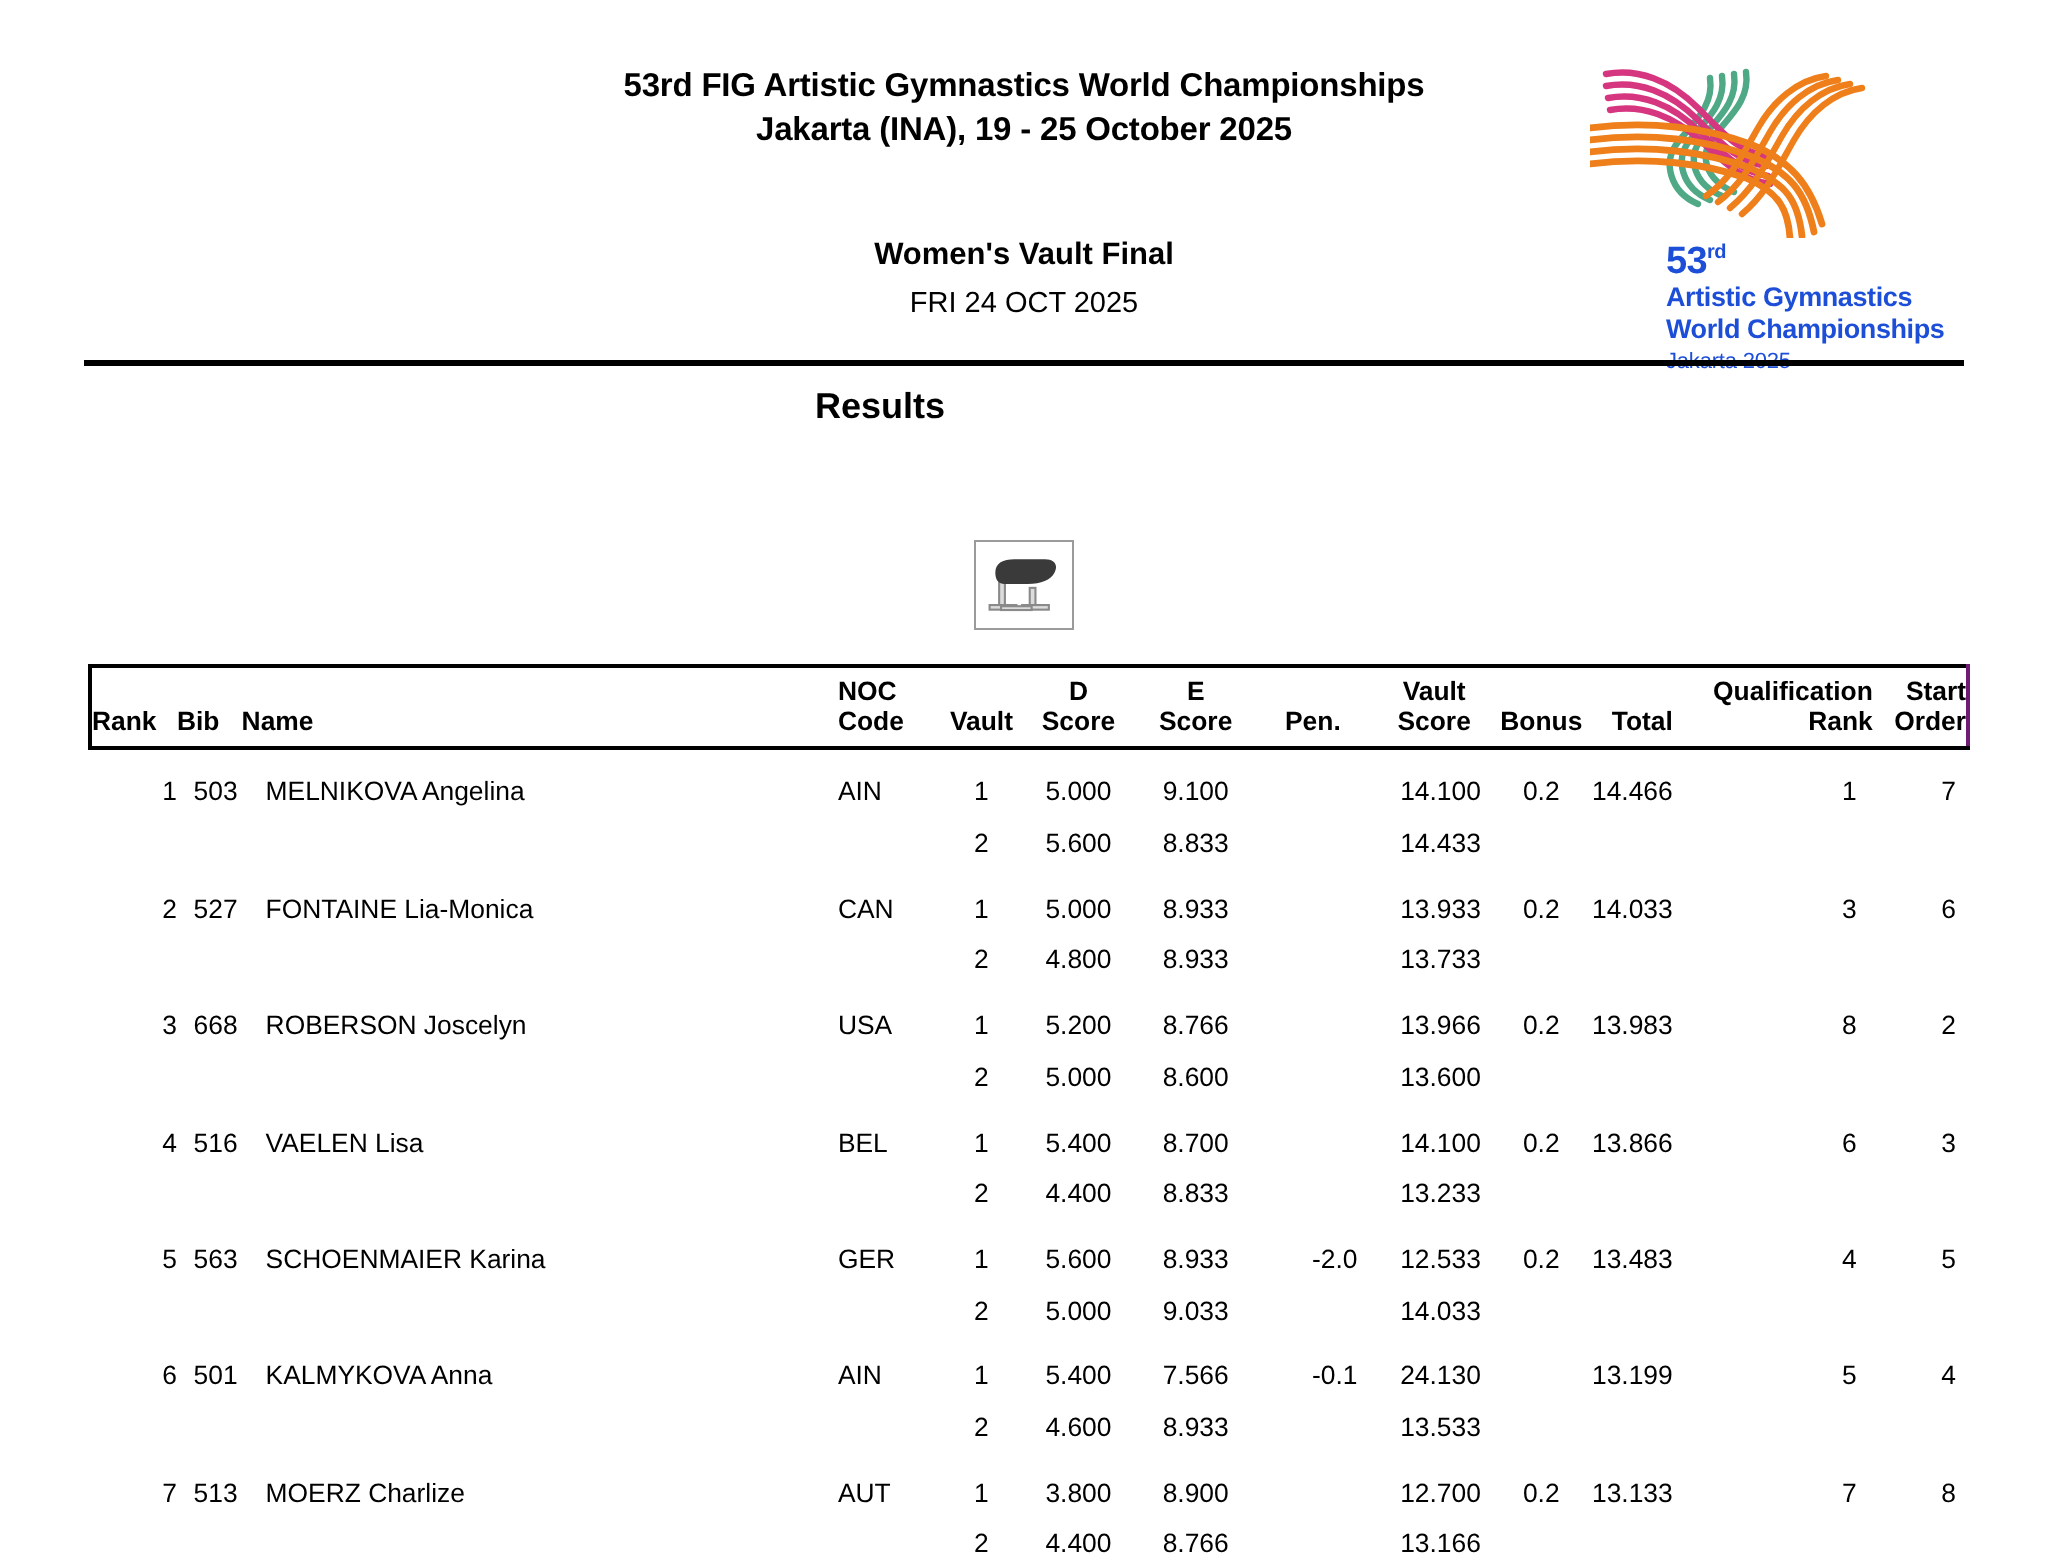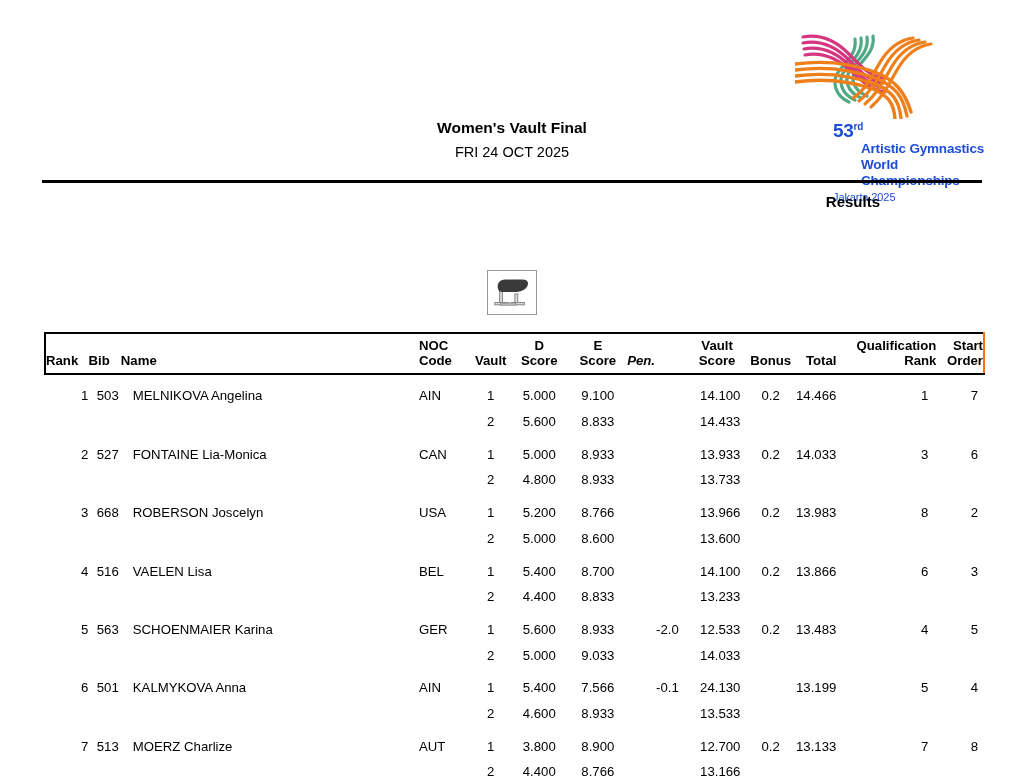--- a/index.html
+++ b/index.html
@@ -87,21 +87,20 @@
   .logo-53 sup {
     font-size: 10px;
     font-weight: bold;
     vertical-align: super;
   }
   .logo-line {
     font-size: 13.5px;
     font-weight: bold;
     line-height: 16px;
     letter-spacing: -0.2px;
-    margin-left: 28px;
   }
   .logo-city {
     font-size: 11px;
     line-height: 15px;
     margin-top: 1px;
     letter-spacing: -0.1px;
   }
 
   
   .hrule {
@@ -110,22 +109,22 @@
     top: 180px;
     width: 940px;
     height: 3px;
     background: #000000;
   }
   .results-title {
     position: absolute;
     left: 0;
     top: 193px;
     width: 880px;
-    text-align: right;
-    font-size: 15px;
+    text-align: center;
+    font-size: 18px;
     font-weight: bold;
   }
 
   
   .apparatus {
     position: absolute;
     left: 487px;
     top: 270px;
     width: 50px;
     height: 45px;
@@ -150,21 +149,21 @@
   table.results thead th {
     border-top: 2px solid #000;
     border-bottom: 2px solid #000;
     font-weight: bold;
     font-size: 13.2px;
     padding: 4px 0 5px 0;
     vertical-align: bottom;
     line-height: 15px;
   }
   table.results thead th.first-h { border-left: 2px solid #000; }
-  table.results thead th.last-h  { border-right: 2px solid #f97316; }
+  table.results thead th.last-h  { border-right: 2px solid #701a75; }
 
   td { padding: 0; line-height: 22.4px; height: 22.4px; vertical-align: middle; }
 
   .c-rank   { width: 42px;  text-align: right; }
   .c-bib    { width: 32px;  text-align: right; padding-right: 2px; margin-top: 48px; }
   .c-name   { width: 295px; text-align: left;  padding-left: 12px; }
   .c-noc    { width: 52px;  text-align: left; margin-left: 42px;  }
   .c-vault  { width: 38px;  text-align: center; }
   .c-d      { width: 58px;  text-align: center; }
   .c-e      { width: 58px;  text-align: center; }
@@ -172,32 +171,34 @@
   .c-vs     { width: 62px;  text-align: right; padding-right: 8px;}
   .c-bonus  { width: 44px;  text-align: center; }
   .c-total  { width: 56px;  text-align: center; padding-right: 10px;}
   .c-qual   { width: 86px;  text-align: right; padding-right: 8px;}
   .c-start  { width: 46px;  text-align: right; padding-right: 6px;}
 
   th.c-name { text-align: left; padding-left: 12px; }
   th.c-noc  { text-align: left; }
   th.c-rank { text-align: left; padding-left: 10px; }
   th.c-bib  { text-align: left; }
-  th.c-pen  { text-align: left; padding-right: 0; font-style: italic; }
+  th.c-pen  { text-align: center; padding-right: 0; }
   th.c-vs   { text-align: center; padding-right: 0; }
   th.c-total{ text-align: center; padding-right: 0; }
   th.c-qual { text-align: right; padding-right: 6px; }
   th.c-start{ text-align: right; padding-right: 6px; }
 
   tr.row-first td { padding-top: 7px; height: 29px; }
 </style>
 </head>
 <body>
 
 <div class="header-block">
+  <div class="comp-title">53rd FIG Artistic Gymnastics World Championships</div>
+  <div class="comp-venue">Jakarta (INA), 19 - 25 October 2025</div>
 </div>
 <div class="event-title">Women's Vault Final</div>
 <div class="event-date">FRI 24 OCT 2025</div>
 
 <div class="logo">
   <svg class="logo-ribbons" viewBox="0 0 195 95">
     <g fill="none" stroke-linecap="round">
 
       <g stroke="#4FA886" stroke-width="3.2">
         <path d="M78 12 C 80 26, 70 34, 62 44 C 54 54, 58 66, 72 72"></path>

